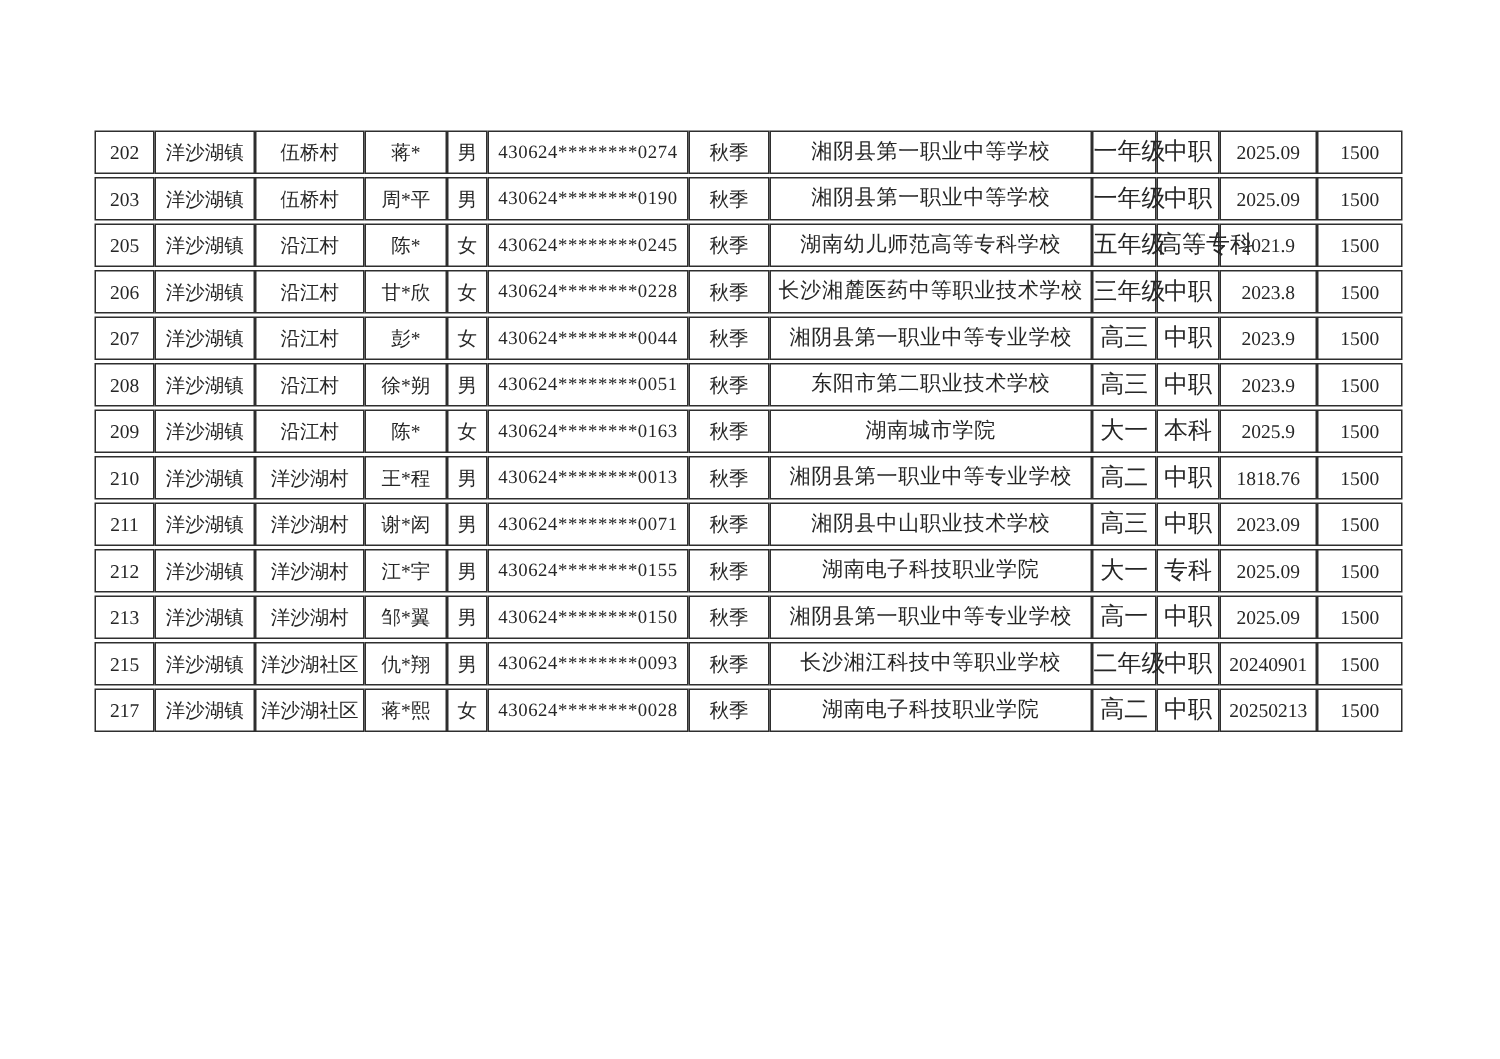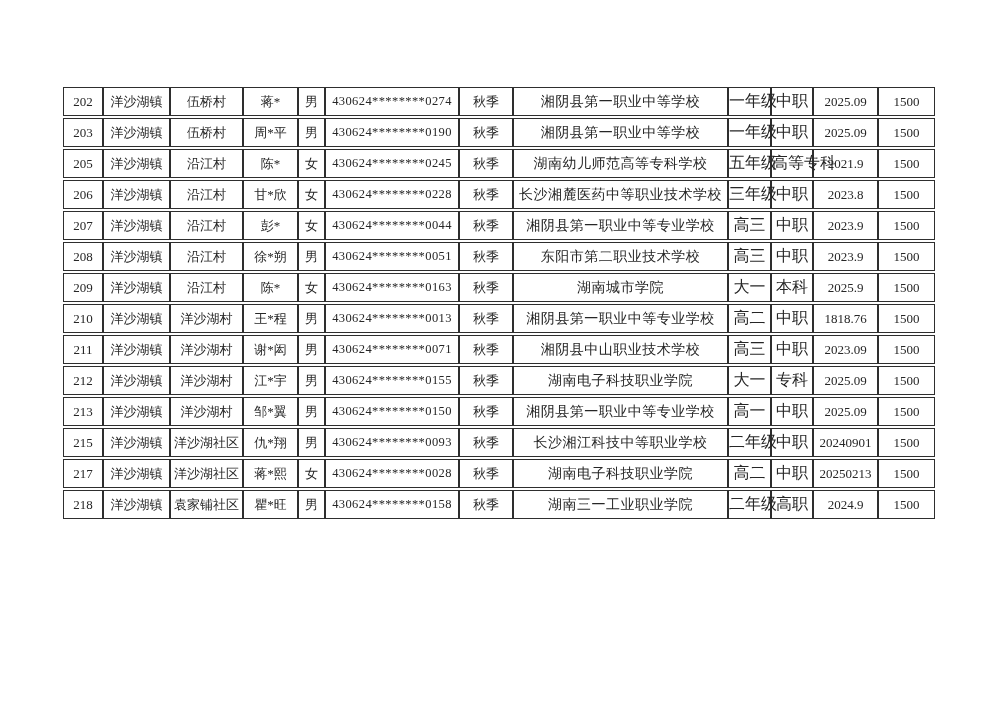--- a/index.html
+++ b/index.html
@@ -253,29 +253,15 @@
           <td class="col-name">蒋*熙</td>
           <td class="col-gender">女</td>
           <td class="col-id">430624********0028</td>
           <td class="col-semester">秋季</td>
           <td class="col-school">湖南电子科技职业学院</td>
           <td class="col-grade">高二</td>
           <td class="col-level">中职</td>
           <td class="col-date">20250213</td>
           <td class="col-amount">1500</td>
         </tr>
-        <tr>
-          <td class="col-no">218</td>
-          <td class="col-town">洋沙湖镇</td>
-          <td class="col-village">袁家铺社区</td>
-          <td class="col-name">瞿*旺</td>
-          <td class="col-gender">男</td>
-          <td class="col-id">430624********0158</td>
-          <td class="col-semester">秋季</td>
-          <td class="col-school">湖南三一工业职业学院</td>
-          <td class="col-grade">二年级</td>
-          <td class="col-level">高职</td>
-          <td class="col-date">2024.9</td>
-          <td class="col-amount">1500</td>
-        </tr>
       </tbody>
   </table>
 </div>
 
 </body></html>

